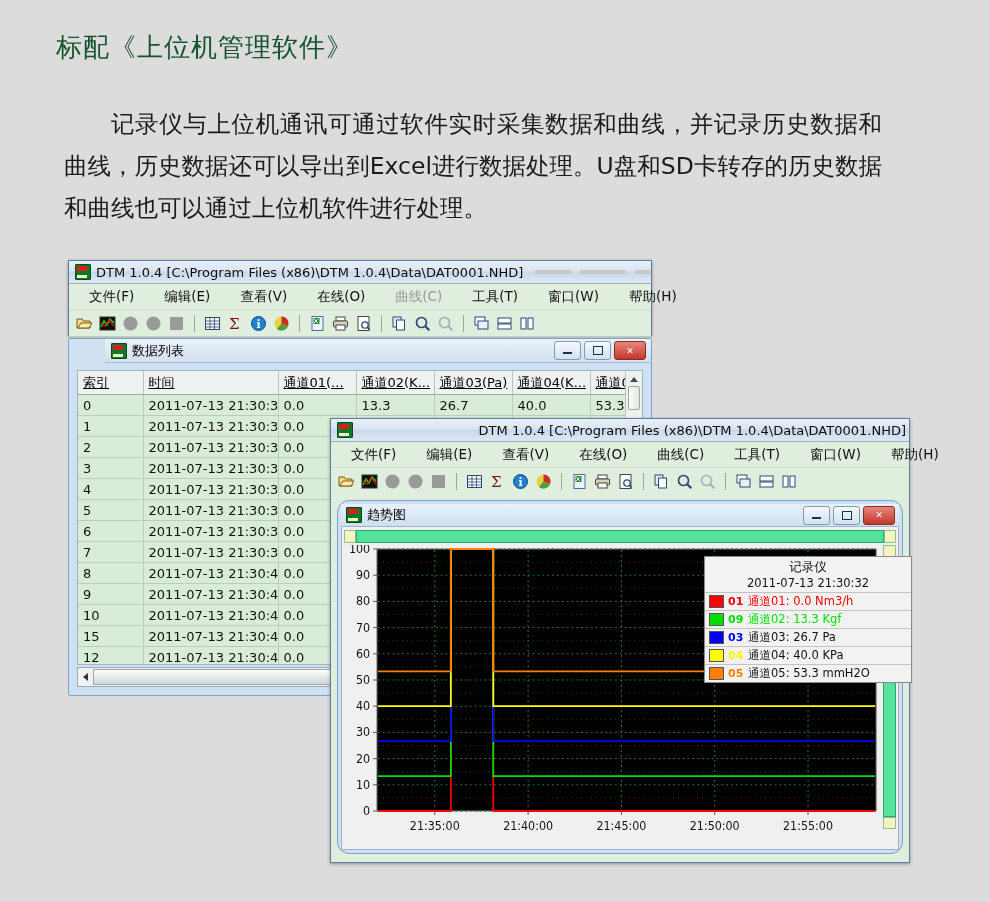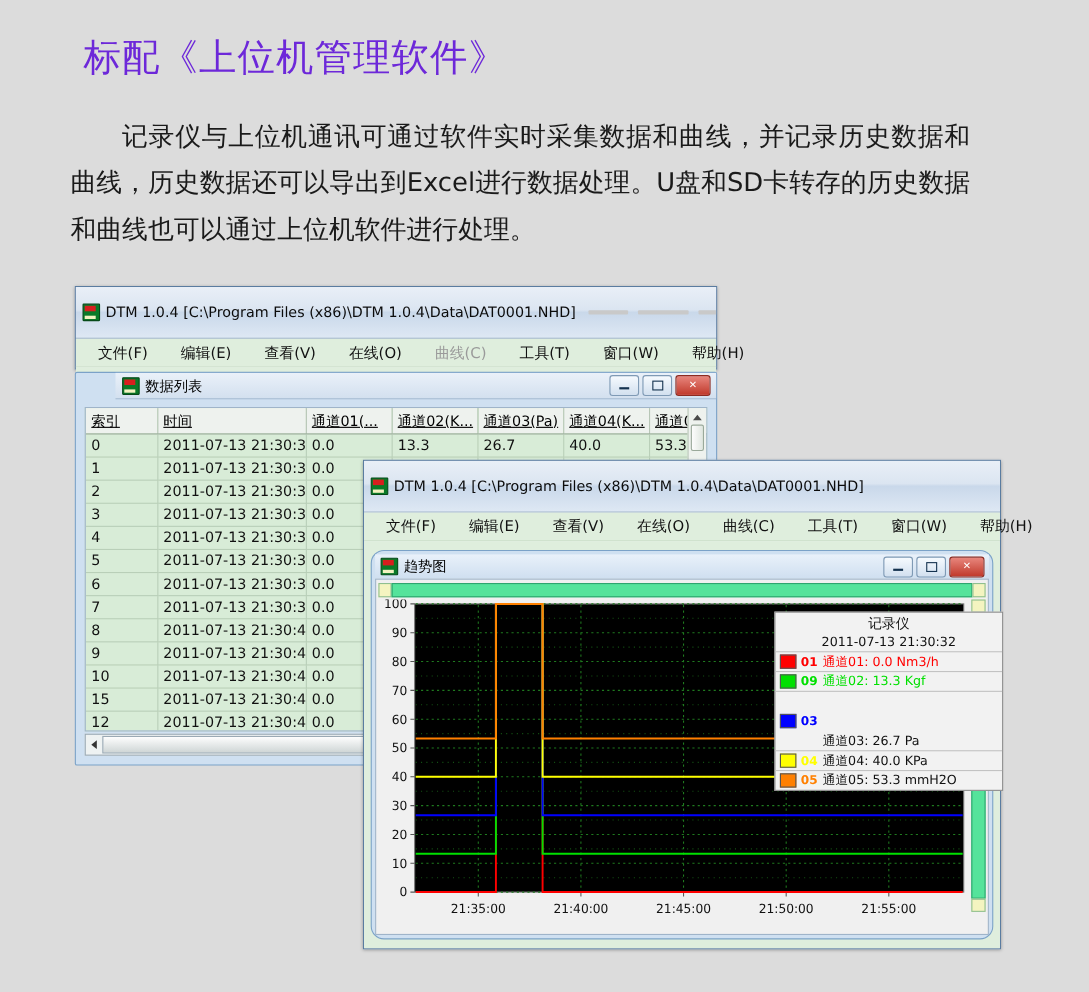--- a/index.html
+++ b/index.html
@@ -4,43 +4,43 @@
 <style>
   html,body{margin:0;padding:0;}
   body{
     width:990px;height:902px;
     background:#dcdcdc;
     font-family:"DejaVu Sans","Liberation Sans",sans-serif;
     overflow:hidden;position:relative;
   }
   
   .page-title{
-    position:absolute;left:76px;top:30px;
-    font-size:34px;color:#6d28d9;font-weight:400;letter-spacing:1px;
+    position:absolute;left:56px;top:30px;
+    font-size:26px;color:#14532d;font-weight:400;letter-spacing:1px;
     white-space:nowrap;
   }
   .page-para{
     position:absolute;left:64px;top:103px;width:818px;
     font-size:23.5px;line-height:42px;color:#1a1a1a;
     text-indent:2em;text-align:justify;
   }
 
   
   .win{position:absolute;box-sizing:border-box;}
   .win-frame{
     border:1px solid #5a7ca0;
     background:#eef3f8;
     box-shadow:0 1px 3px rgba(0,0,0,.35);
   }
   .titlebar{
     height:22px;
     background:linear-gradient(to bottom,#e9eff7 0%,#dbe5f1 45%,#c9d8ea 50%,#dee8f4 100%);
     border-bottom:1px solid #9ab0c8;
-    display:flex;align-items:center;padding:12px 3px;
-    font-size:13px;color:#0b0b0b;white-space:nowrap;overflow:hidden;
+    display:flex;align-items:center;padding:0 3px;
+    font-size:13px;color:#0b0b0b;white-space:nowrap;overflow:hidden;justify-content:space-between;
   }
   .app-icon{
     width:14px;height:14px;flex:0 0 14px;margin:0 5px 0 3px;
     background:#0a7a28;border:1px solid #064a18;position:relative;border-radius:1px;
   }
   .app-icon::before{
     content:"";position:absolute;left:1px;top:1px;width:10px;height:5px;background:#d81e1e;
   }
   .app-icon::after{
     content:"";position:absolute;left:1px;bottom:1px;width:10px;height:3px;background:#f2f2c0;
@@ -733,21 +733,21 @@
                 <span class="lg-txt" style="color: rgb(255, 0, 0);">通道01: 0.0 Nm3/h</span>
               </div>
               <div class="lg-row">
                 <span class="sw" style="background: rgb(0, 224, 0);"></span>
                 <span class="lg-id" style="color: rgb(0, 224, 0);">09</span>
                 <span class="lg-txt" style="color: rgb(0, 224, 0);">通道02: 13.3 Kgf</span>
               </div>
               <div class="lg-row">
                 <span class="sw" style="background: rgb(0, 0, 255);"></span>
                 <span class="lg-id" style="color: rgb(0, 0, 255);">03</span>
-                <span class="lg-txt" style="color: rgb(17, 17, 17); margin-top: 36px;">通道03: 26.7 Pa</span>
+                <span class="lg-txt" style="color: rgb(17, 17, 17);">通道03: 26.7 Pa</span>
               </div>
               <div class="lg-row">
                 <span class="sw" style="background: rgb(255, 255, 0);"></span>
                 <span class="lg-id" style="color: rgb(255, 255, 0);">04</span>
                 <span class="lg-txt" style="color: rgb(17, 17, 17);">通道04: 40.0 KPa</span>
               </div>
               <div class="lg-row">
                 <span class="sw" style="background: rgb(255, 128, 0);"></span>
                 <span class="lg-id" style="color: rgb(255, 128, 0);">05</span>
                 <span class="lg-txt" style="color: rgb(17, 17, 17);">通道05: 53.3 mmH2O</span>

